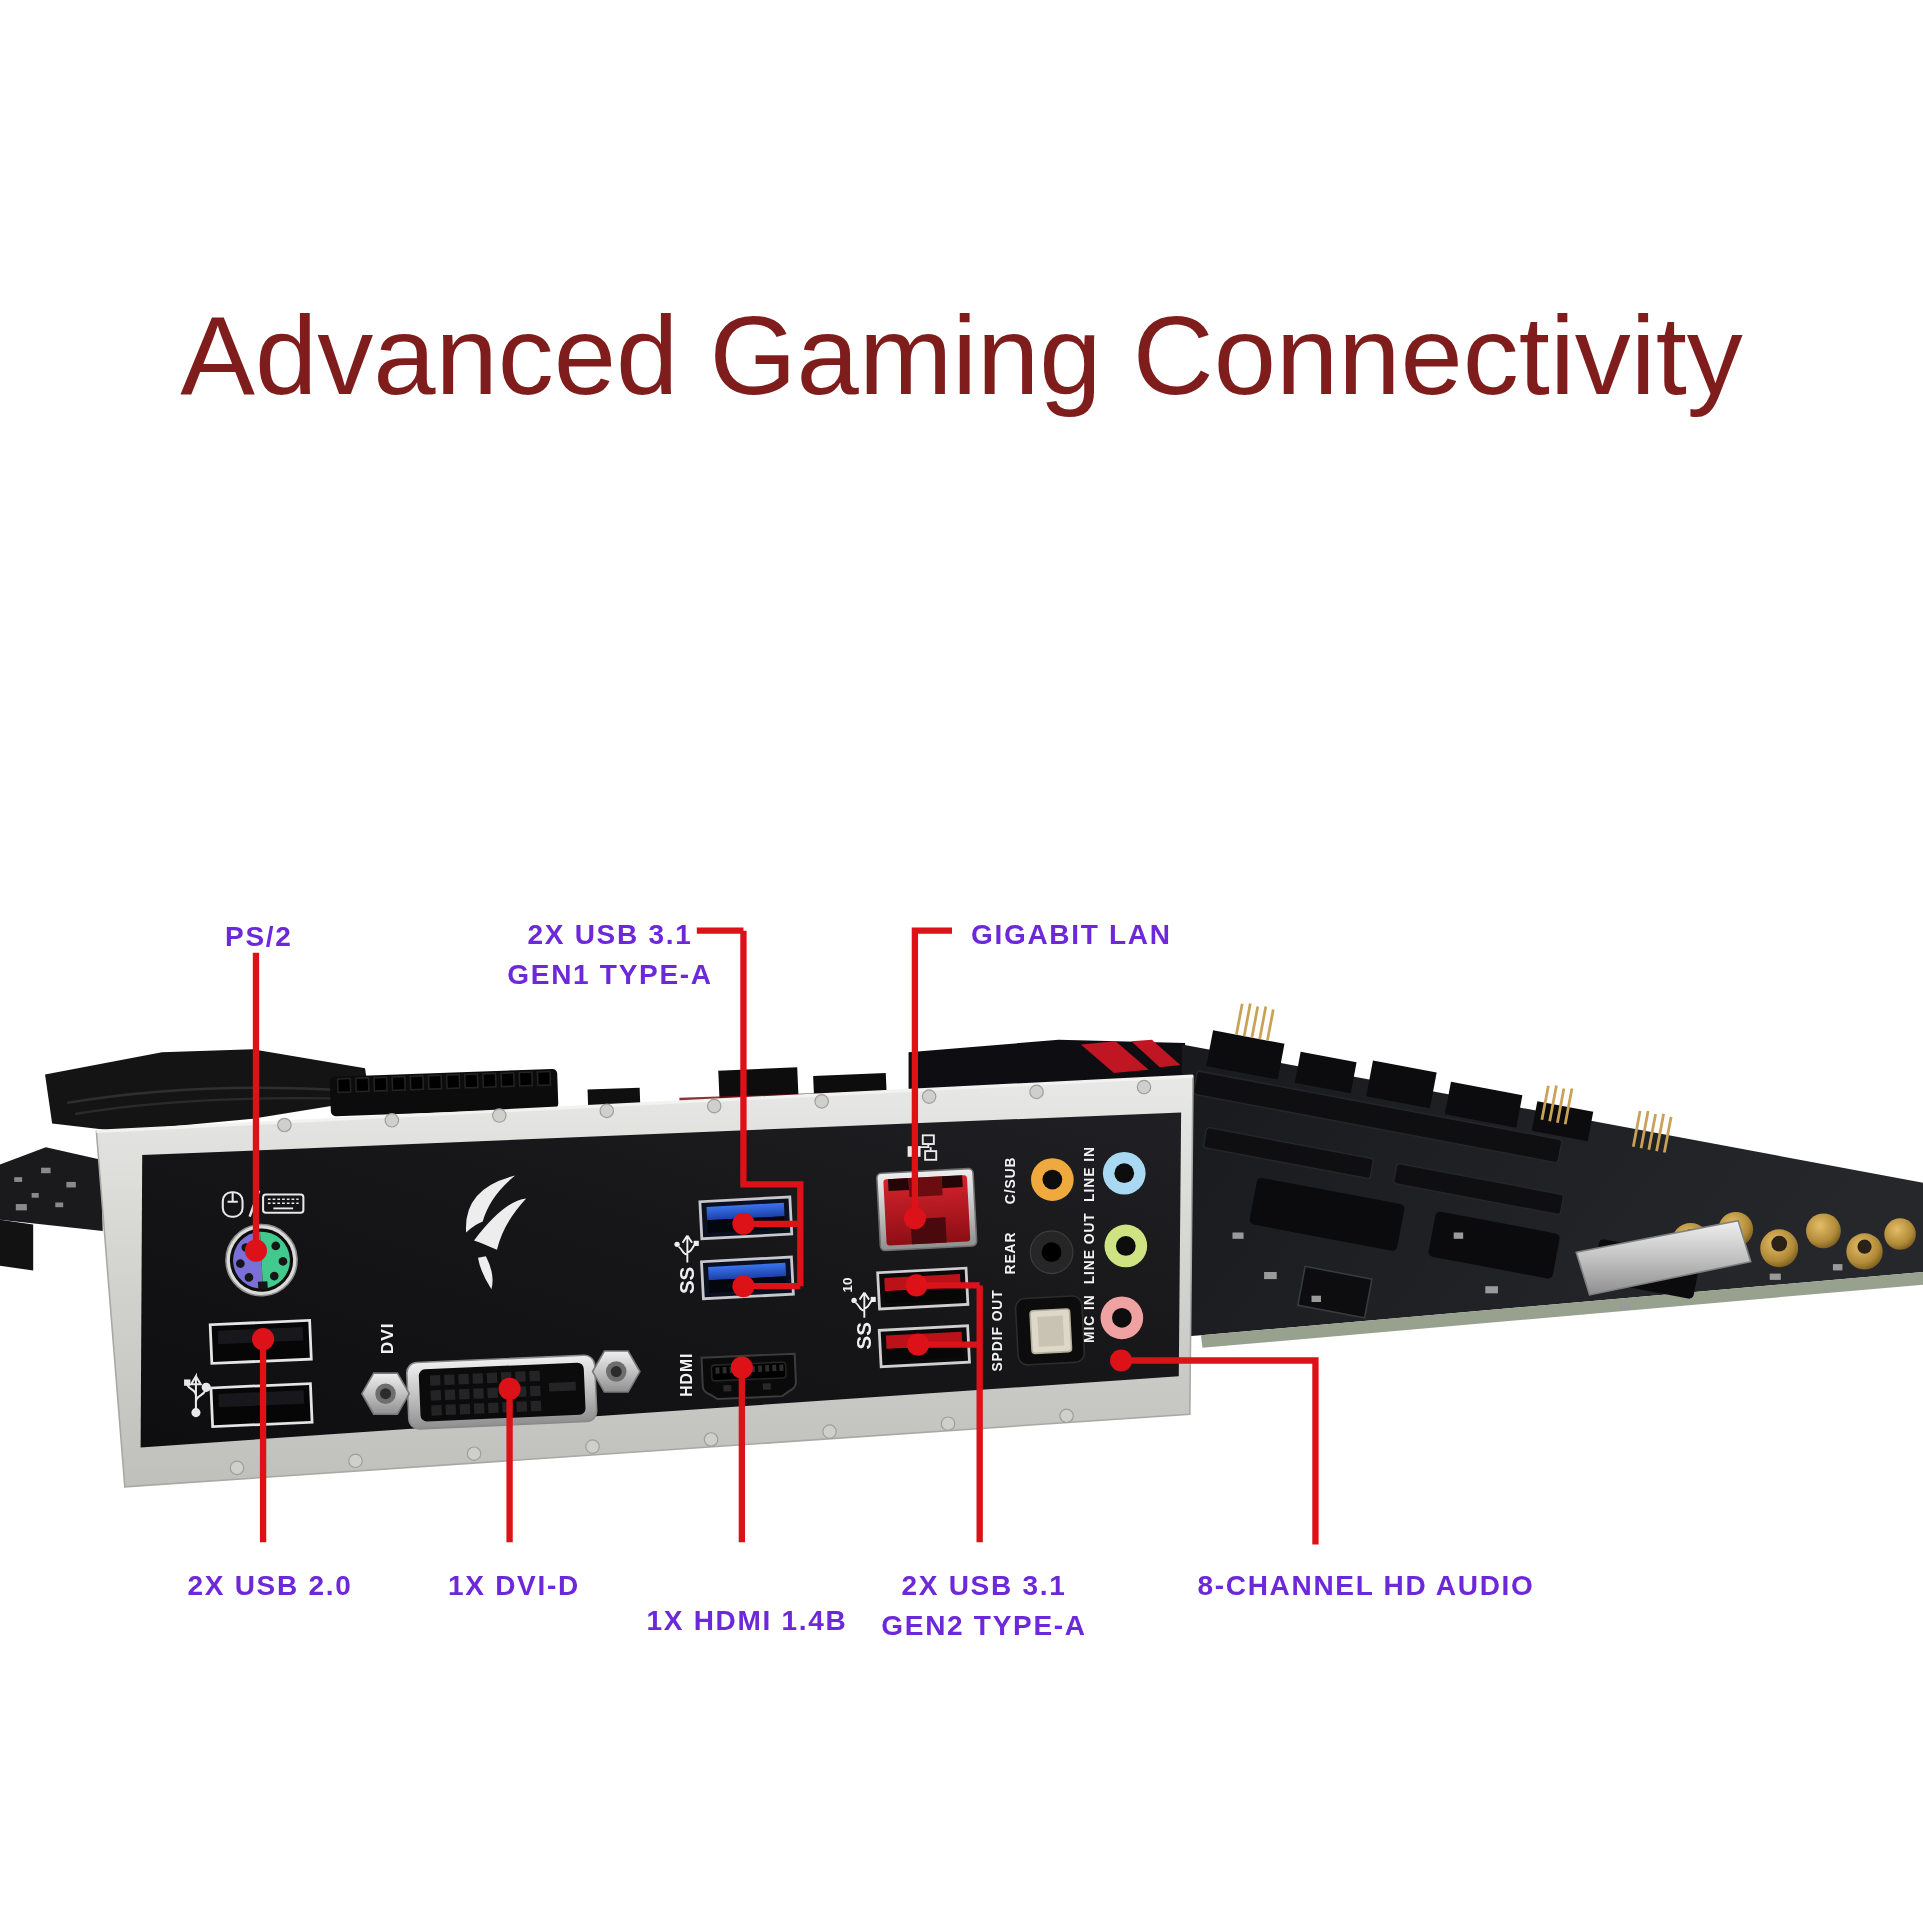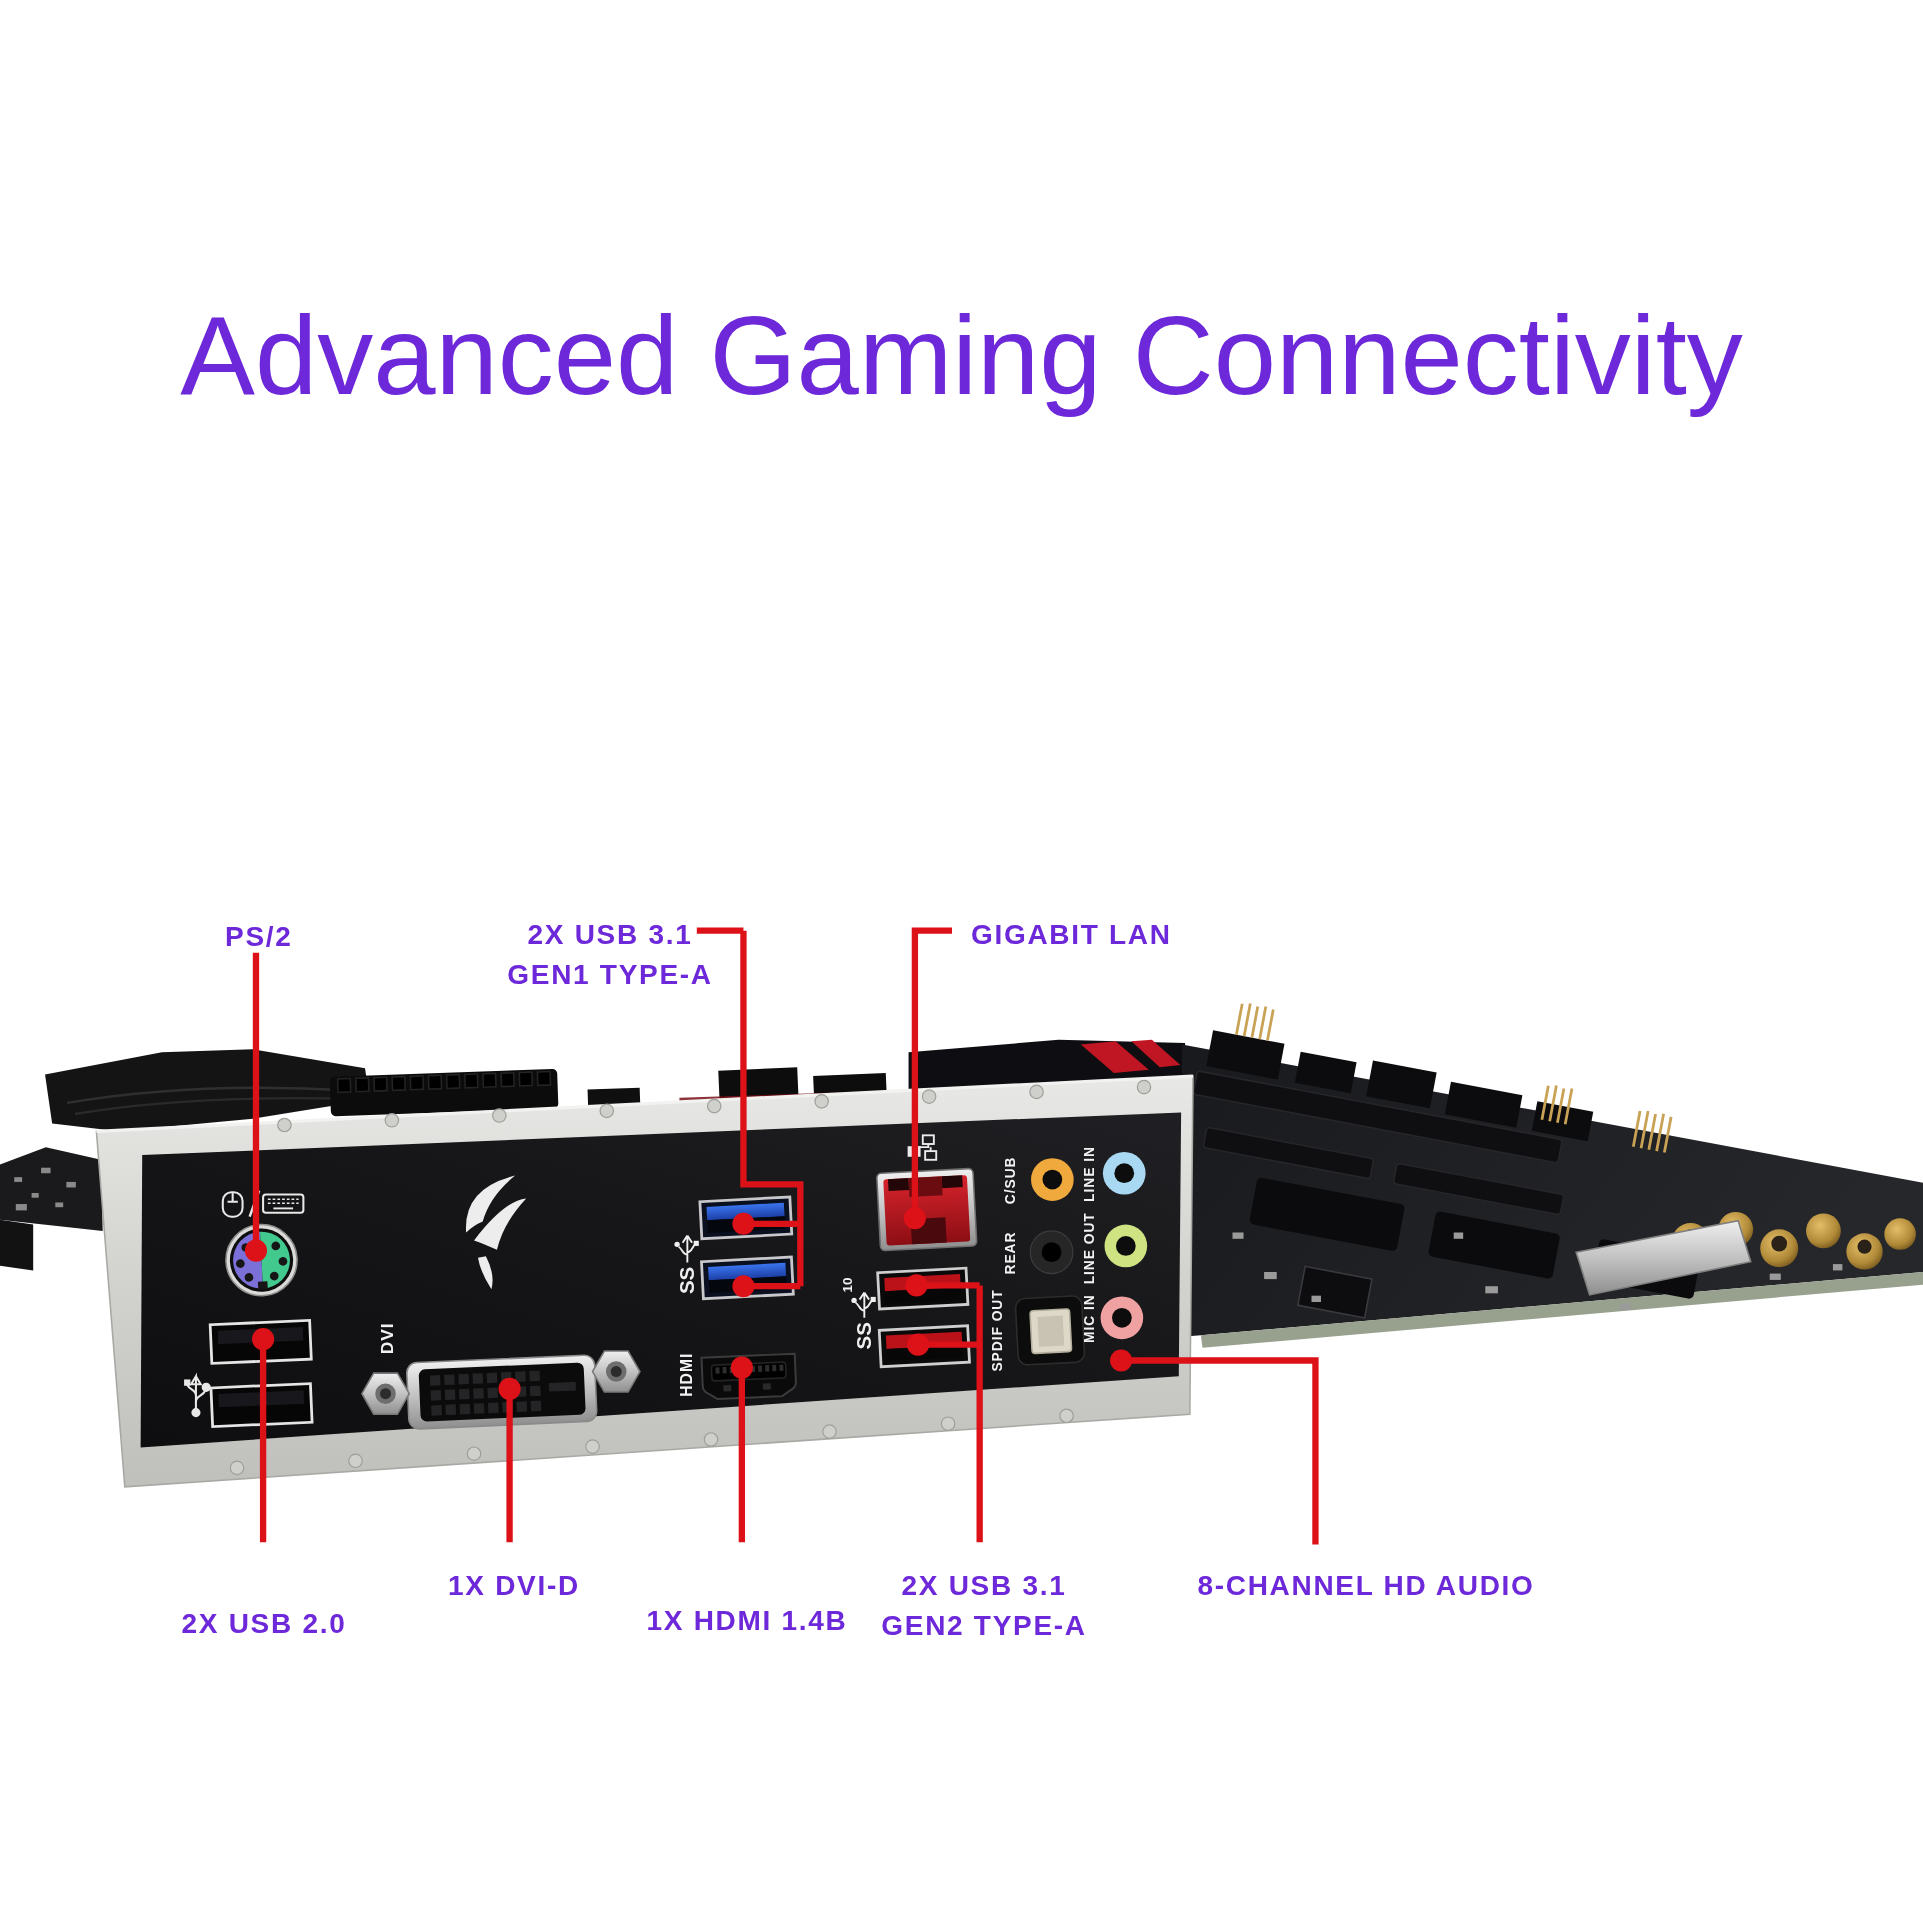--- a/index.html
+++ b/index.html
@@ -1,20 +1,20 @@
 <!DOCTYPE html>
 <html style="font-size:12.6px"><head>
 <meta charset="utf-8">
 <style>
   html,body{margin:0;padding:0;background:#ffffff;}
   body{width:1923px;height:1923px;position:relative;overflow:hidden;
        font-family:"Liberation Sans",sans-serif;}
   .stage{position:absolute;left:0;top:0;width:1923px;height:1923px;}
   .title{position:absolute;left:0;top:297px;width:1923px;text-align:center;
-         font-weight:200;font-size:112px;line-height:1.05;color:#6d28d9;
+         font-weight:200;font-size:112px;line-height:1.05;color:#7f1d1d;
          letter-spacing:0px;}
   .lbl{position:absolute;font-weight:700;font-size:28px;line-height:1.42;
        letter-spacing:1.7px;color:#6d28d9;white-space:nowrap;}
   .lbl.center{transform:translateX(-50%);text-align:center;}
   svg{position:absolute;left:0;top:0;}
   svg text{font-family:"Liberation Sans",sans-serif;}
   .port-label{fill:#f2f2f2;font-weight:700;letter-spacing:1.2px;}
 </style>
 </head>
 <body>
@@ -403,21 +403,21 @@
 
   <div class="lbl" style="left:225px;top:917px;">PS/2</div>
 
   <div class="lbl center" style="left:610px;top:915px;">
     <div>2X USB 3.1</div>
     <div>GEN1 TYPE-A</div>
   </div>
 
   <div class="lbl" style="left:971px;top:915px;">GIGABIT LAN</div>
 
-  <div class="lbl center" style="left:264px;top:1566px;margin-top:38px;">2X USB 2.0</div>
+  <div class="lbl center" style="left:270px;top:1566px;">2X USB 2.0</div>
 
   <div class="lbl center" style="left:514px;top:1566px;text-align:right;">1X DVI-D</div>
 
   <div class="lbl center" style="left:747px;top:1601px;">1X HDMI 1.4B</div>
 
   <div class="lbl center" style="left:984px;top:1566px;">
     <div>2X USB 3.1</div>
     <div>GEN2 TYPE-A</div>
   </div>
 

